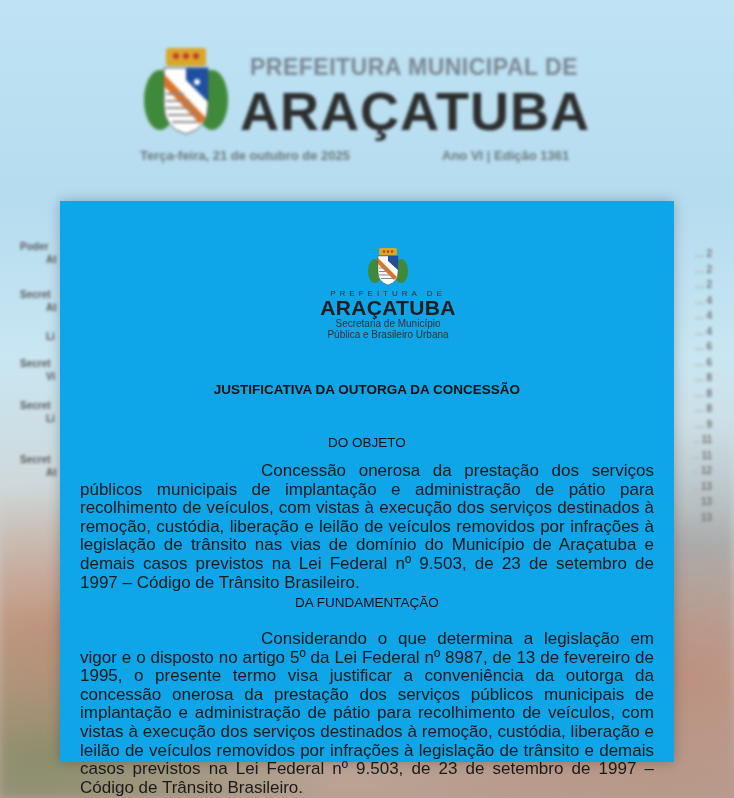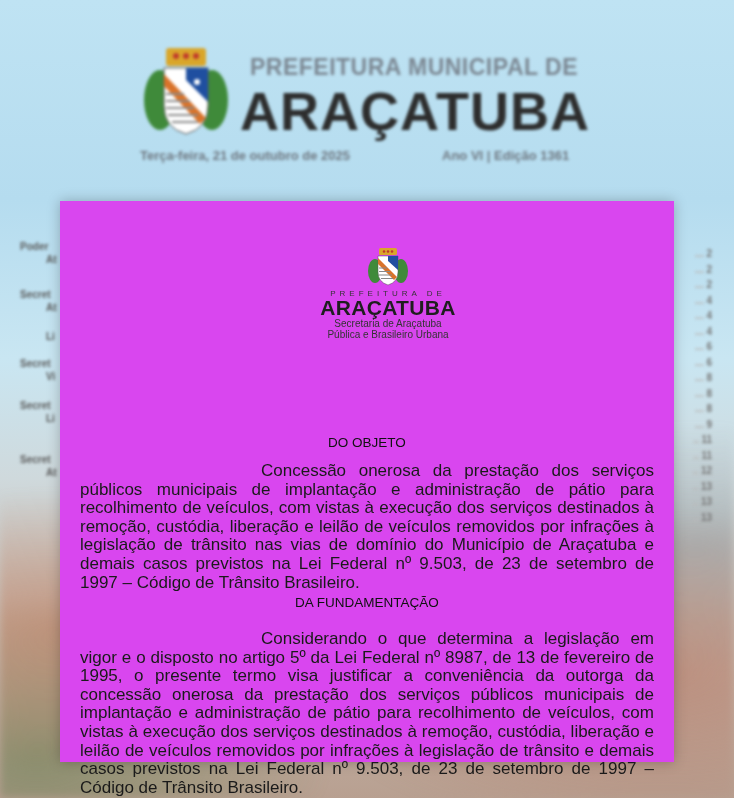--- a/index.html
+++ b/index.html
@@ -18,21 +18,21 @@
   .mh-pref{position:absolute;left:110px;top:14px;font-size:23px;font-weight:bold;color:#7b8792;letter-spacing:.5px;}
   .mh-city{position:absolute;left:100px;top:40px;font-size:54px;font-weight:bold;color:#2d2d2d;letter-spacing:1px;}
   .mh-date{position:absolute;left:0;top:108px;font-size:13px;font-weight:bold;color:#6e7780;}
   .mh-ed{position:absolute;left:302px;top:108px;font-size:13px;font-weight:bold;color:#6e7780;}
   .toc-left{position:absolute;left:20px;top:240px;width:60px;filter:blur(1.6px);color:#5a5a5a;font-size:10px;font-weight:bold;}
   .toc-left div{height:13px;line-height:13px;}
   .toc-left .ind{padding-left:26px;}
   .toc-right{position:absolute;left:676px;top:246px;width:36px;filter:blur(1.5px);color:#777;font-size:10px;font-weight:bold;text-align:right;}
   .toc-right div{height:15.5px;line-height:15.5px;}
   .toc-right span.dots{color:#bbb;letter-spacing:-1px;margin-right:3px;}
-  .card{position:absolute;left:60px;top:201px;width:614px;height:561px;background:#d946ef;
+  .card{position:absolute;left:60px;top:201px;width:614px;height:561px;background:#0ea5e9;
     box-shadow:0 0 12px rgba(0,0,0,.25);}
   .logo{position:absolute;left:248px;top:46px;width:160px;height:96px;text-align:center;}
   .logo svg{display:block;margin:0 auto;}
   .logo .pd{font-size:8px;letter-spacing:4px;color:#333;margin-top:2px;}
   .logo .city{font-size:21px;font-weight:900;color:#1e1e1e;line-height:20px;letter-spacing:.3px;}
   .logo .sec{font-size:10px;color:#333;line-height:11px;}
   .doc-title{position:absolute;left:0;width:614px;top:181px;text-align:center;font-weight:bold;font-size:13.5px;color:#111;}
   .h2{position:absolute;left:0;width:614px;text-align:center;font-weight:normal;font-size:13.5px;color:#111;}
   .para{position:absolute;left:20px;width:574px;font-size:17px;line-height:18.6px;color:#1a1a1a;text-align:justify;}
   .para .indent{display:inline-block;width:181px;}
@@ -122,23 +122,24 @@
       <path d="M26 22 L64 60 L58 66 L26 34 Z" fill="#d9732a"></path>
       <g stroke="#888" stroke-width="2">
           <line x1="28" y1="42" x2="44" y2="42"></line>
           <line x1="28" y1="49" x2="50" y2="49"></line>
           <line x1="28" y1="56" x2="54" y2="56"></line>
           <line x1="32" y1="63" x2="56" y2="63"></line>
         </g>
     </svg>
     <div class="pd">PREFEITURA DE</div>
     <div class="city">ARAÇATUBA</div>
-    <div class="sec">Secretaria de Araçatuba</div>
+    <div class="sec">Secretaria de Município</div>
     <div class="sec">Pública e Brasileiro Urbana</div>
   </div>
 
+  <div class="doc-title">JUSTIFICATIVA DA OUTORGA DA CONCESSÃO</div>
 
   <div class="h2" style="top:234px">DO OBJETO</div>
   <div class="para" style="top:261px"><span class="indent"></span><span>Concessão onerosa da prestação dos serviços públicos municipais de implantação e administração de pátio para recolhimento de veículos, com vistas à execução dos serviços destinados à remoção, custódia, liberação e leilão de veículos removidos por infrações à legislação de trânsito nas vias de domínio do Município de Araçatuba e demais casos previstos na Lei Federal nº 9.503, de 23 de setembro de 1997 – Código de Trânsito Brasileiro.</span></div>
 
   <div class="h2" style="top:394px">DA FUNDAMENTAÇÃO</div>
   <div class="para" style="top:429px"><span class="indent"></span><span>Considerando o que determina a legislação em vigor e o disposto no artigo 5º da Lei Federal nº 8987, de 13 de fevereiro de 1995, o presente termo visa justificar a conveniência da outorga da concessão onerosa da prestação dos serviços públicos municipais de implantação e administração de pátio para recolhimento de veículos, com vistas à execução dos serviços destinados à remoção, custódia, liberação e leilão de veículos removidos por infrações à legislação de trânsito e demais casos previstos na Lei Federal nº 9.503, de 23 de setembro de 1997 – Código de Trânsito Brasileiro.</span></div>
 </div>
 
 </body></html>

